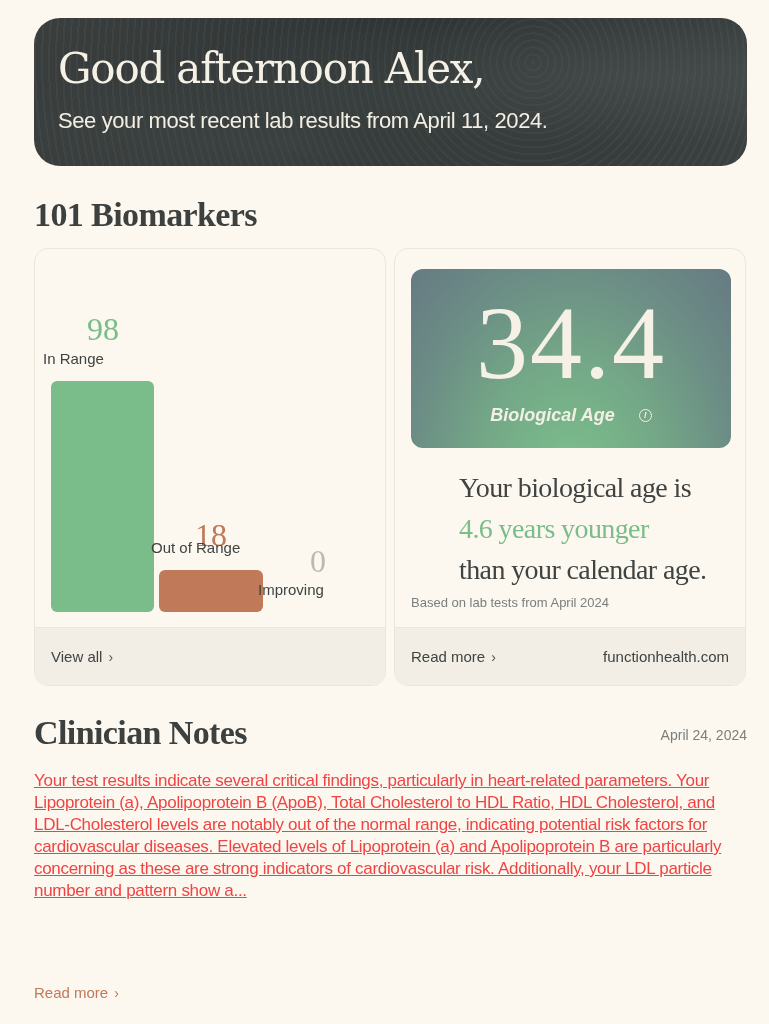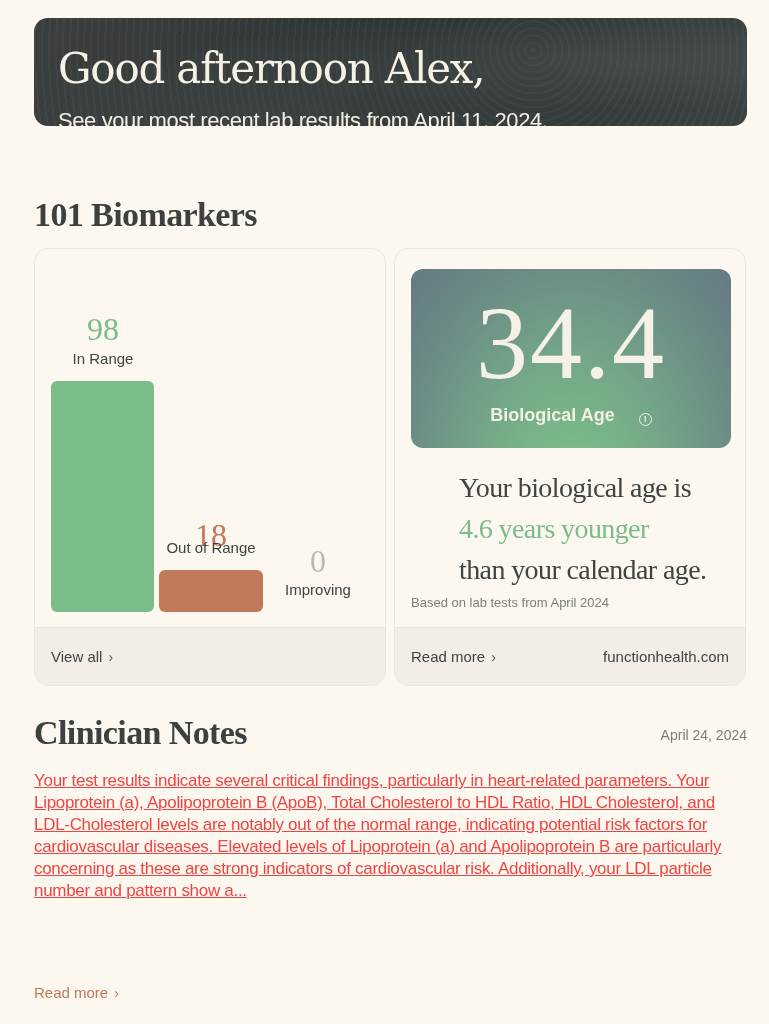--- a/index.html
+++ b/index.html
@@ -3,22 +3,22 @@
   <meta charset="utf-8">
   <style>
     * { box-sizing: border-box; margin: 0; padding: 0; }
     html, body {
       width: 769px; height: 1024px; overflow: hidden;
       background: #fcf8ef;
       font-family: "Liberation Sans", sans-serif;
       color: #3f4443;
     }
     .hero {
-      position: absolute; left: 34px; top: 18px; width: 713px; height: 108px;
-      border-radius: 14px; overflow: hidden;
+      position: absolute; left: 34px; top: 18px; width: 713px; height: 148px;
+      border-radius: 26px; overflow: hidden;
       background:
         radial-gradient(ellipse at 85% 40%, rgba(90,100,98,0.35) 0%, rgba(0,0,0,0) 55%),
         radial-gradient(ellipse at 35% 85%, rgba(80,90,88,0.3) 0%, rgba(0,0,0,0) 50%),
         repeating-radial-gradient(circle at 70% 30%, rgba(255,255,255,0.035) 0 2px, rgba(0,0,0,0) 2px 7px),
         linear-gradient(120deg, #3a3f3e 0%, #2e3433 50%, #3b4140 100%);
     }
     .hero-title {
       position: absolute; left: 24px; top: 26px;
       font-family: "DejaVu Serif", "Liberation Serif", serif;
       font-size: 42px; color: #f6f1e6; letter-spacing: -1.2px; font-weight: normal;
@@ -47,35 +47,35 @@
     }
     .link { display: flex; align-items: center; gap: 6px; cursor: pointer; }
     .chev { font-size: 14px; color: #555; }
     .bar { position: absolute; border-radius: 6px; }
     .bar-green { left: 16px; top: 132px; width: 103px; height: 231px; background: #7abd8a; }
     .bar-orange { left: 124px; top: 321px; width: 104px; height: 42px; background: #c07959; }
     .stat-num {
       position: absolute; font-family: "Liberation Serif", serif;
       font-size: 32px; text-align: center; width: 120px;
     }
-    .stat-lbl { position: absolute; font-size: 15px; color: #3f4443; text-align: center; width: 120px; }
+    .stat-lbl { position: absolute; font-size: 15px; color: #3f4443; text-align: left; width: 120px; }
     .bio-box {
       position: absolute; left: 16px; top: 20px; width: 320px; height: 179px; border-radius: 12px;
       background: radial-gradient(ellipse at 50% 120%, #7cc18c 0%, #74a887 40%, #6b8a85 75%, #667a82 100%);
       padding-left: 18px;
     }
     .bio-num {
       position: absolute; left: 0; right: 0; top: 22px; text-align: center;
       font-family: "Liberation Serif", serif; font-size: 104px; color: #f6f1e6; line-height: 104px;
       letter-spacing: 2px;
     }
     .bio-lbl {
       position: absolute; left: 0; right: 0; top: 136px; text-align: center;
       font-size: 18px; font-weight: bold; color: #f3efe5;
-      display: flex; justify-content: center; align-items: flex-end; gap: 24px;
+      display: flex; justify-content: center; align-items: center; gap: 24px; font-style: italic;
     }
     .info-icon {
       width: 13px; height: 13px; border: 1.5px solid #f3efe5; border-radius: 50%;
       display: inline-flex; align-items: center; justify-content: center;
       font-size: 9px; font-weight: bold; line-height: 1;
     }
     .bio-text {
       position: absolute; left: 16px; top: 218px;
       font-family: "Liberation Serif", serif; font-size: 28px; line-height: 41px; color: #3f4443;
       letter-spacing: -0.6px;

